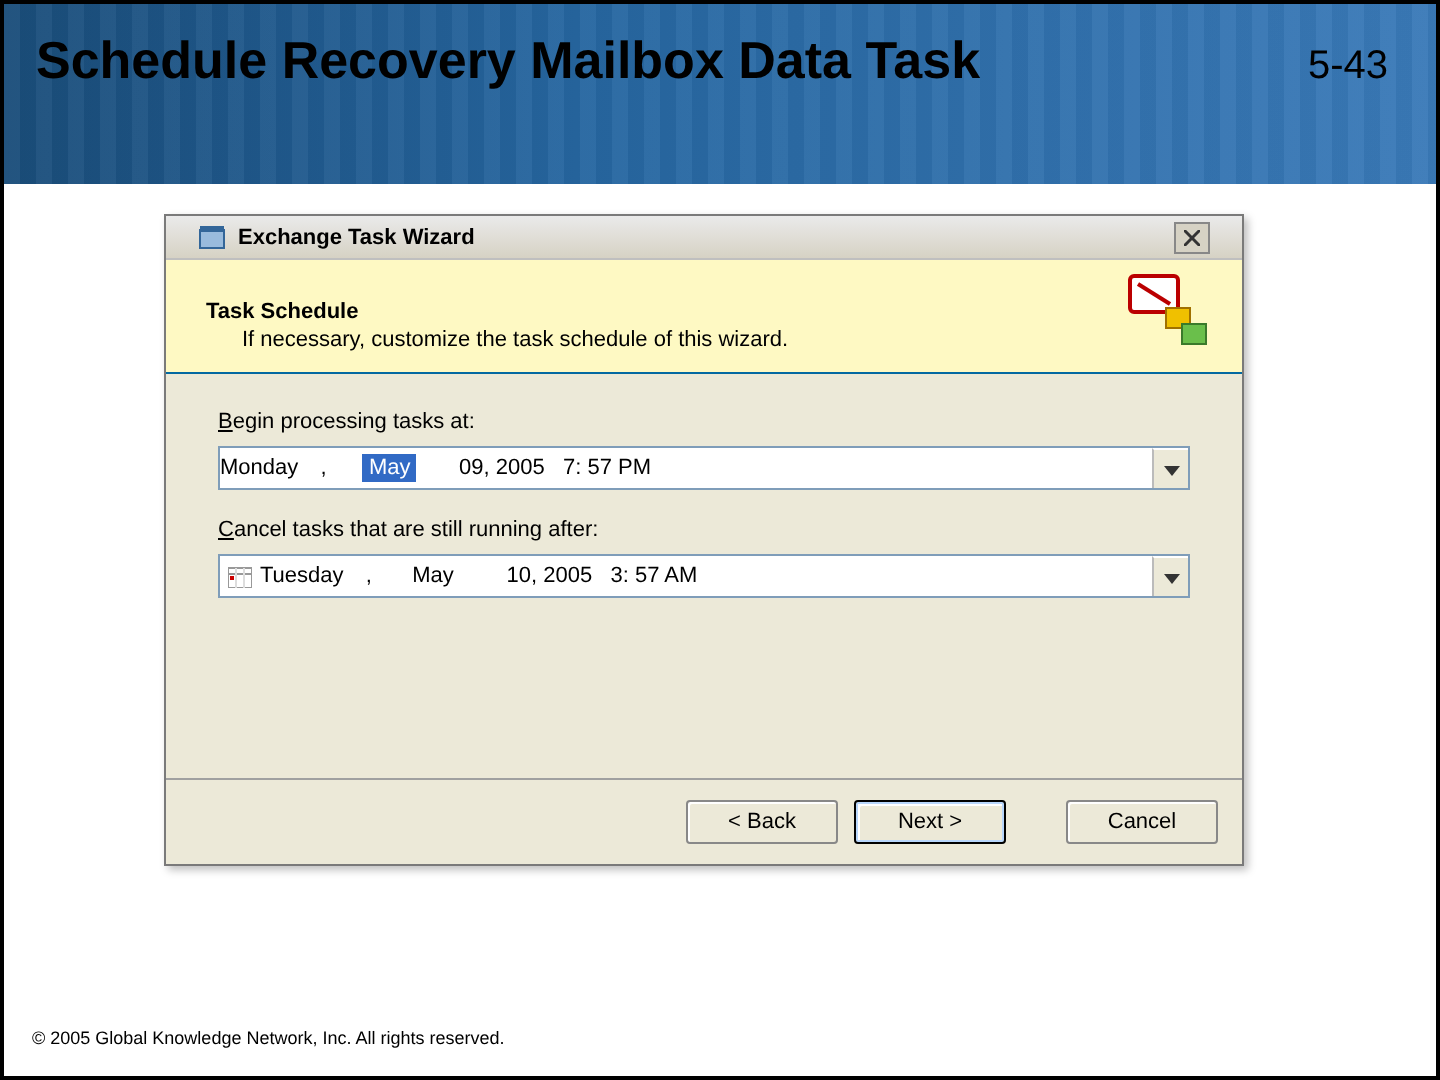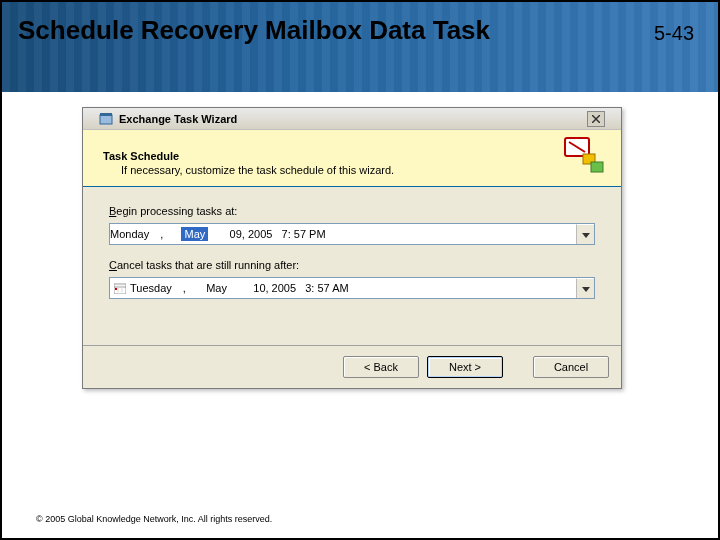--- a/index.html
+++ b/index.html
@@ -129,20 +129,21 @@
     display: flex; align-items: center; justify-content: center;
     padding-left: 4px;
   }
   .wizard-footer {
     border-top: 1px solid #a0a0a0;
     padding: 10px 12px;
     display: flex;
     justify-content: flex-end;
     gap: 8px;
     background: #ece9d8;
+    margin-top: 44px;
   }
   .btn {
     min-width: 76px;
     height: 22px;
     background: #ece9d8;
     border: 1px solid #888;
     border-radius: 2px;
     font-size: 11px;
     font-family: Tahoma, Arial, sans-serif;
     display: inline-flex;
@@ -154,21 +155,20 @@
     border: 1px solid #000000;
     box-shadow: 0 0 0 1px #b8d6fb inset, inset 2px 2px 0 #fff;
   }
   .btn-gap { width: 14px; }
   .copyright {
     position: absolute;
     left: 14px;
     bottom: 14px;
     font-size: 9px;
     color: #000;
-    margin-left: 20px;
   }
 </style>
 </head>
 <body>
 
 <div class="slide-header">
   <div class="slide-title">Schedule Recovery Mailbox Data Task</div>
   <div class="slide-number">5-43</div>
 </div>
 

